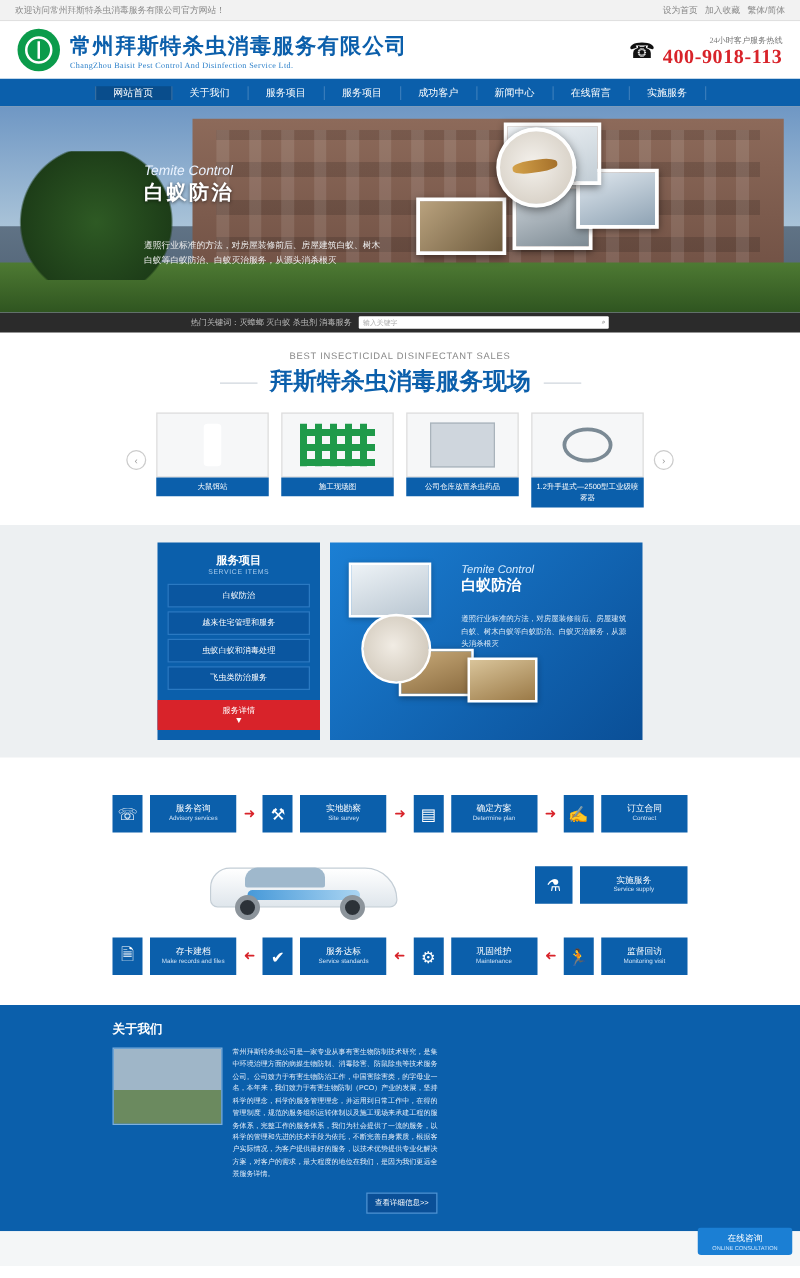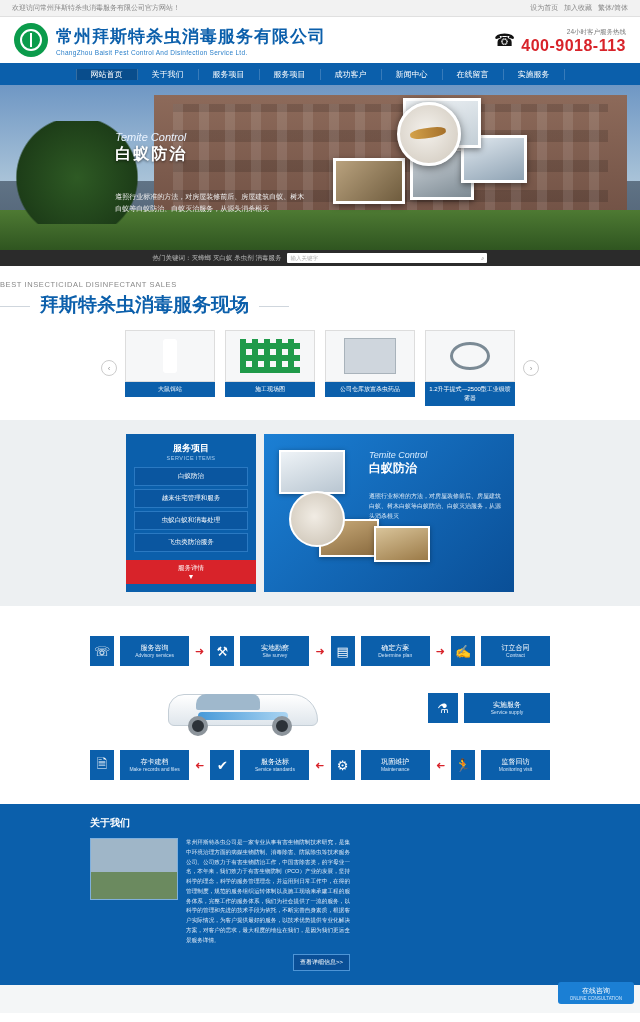--- a/index.html
+++ b/index.html
@@ -19,20 +19,21 @@
     display: flex;
     justify-content: space-between;
   }
   .topbar-right span { margin-left: 4px; }
   .header {
     height: 46px;
     display: flex;
     align-items: center;
     padding: 0 14px;
     background: #fff;
+    font-family: Liberation Serif, serif;
   }
   .logo-mark {
     width: 34px; height: 34px; border-radius: 50%;
     background: #0b9b4b;
     display: flex; align-items: center; justify-content: center;
     flex: 0 0 auto;
   }
   .logo-mark .inner {
     width: 22px; height: 22px; border-radius: 50%;
     border: 2px solid #fff;
@@ -139,21 +140,21 @@
     justify-content: center; gap: 6px;
   }
   .search-box {
     width: 200px; height: 10px; background:#fff; border-radius:1px;
     display:flex; align-items:center; padding: 0 3px; color:#aaa; font-size: 5.5px;
   }
   .search-box .mag { margin-left:auto; color:#666; }
 
   
   .section { padding: 14px 0; }
-  .sec-head { }
+  .sec-head { text-align:center; }
   .sec-en { font-size: 7.5px; color:#888; letter-spacing:.6px; }
   .sec-cn {
     font-size: 19px; color:#0b5fab; font-weight:bold; margin-top: 3px;
     display:inline-block; position:relative; padding: 0 40px;
   }
   .sec-cn::before, .sec-cn::after{
     content:""; position:absolute; top:55%; width:30px; height:1px; background:#cfd6dd;
   }
   .sec-cn::before{ left:0; } .sec-cn::after{ right:0; }
 

